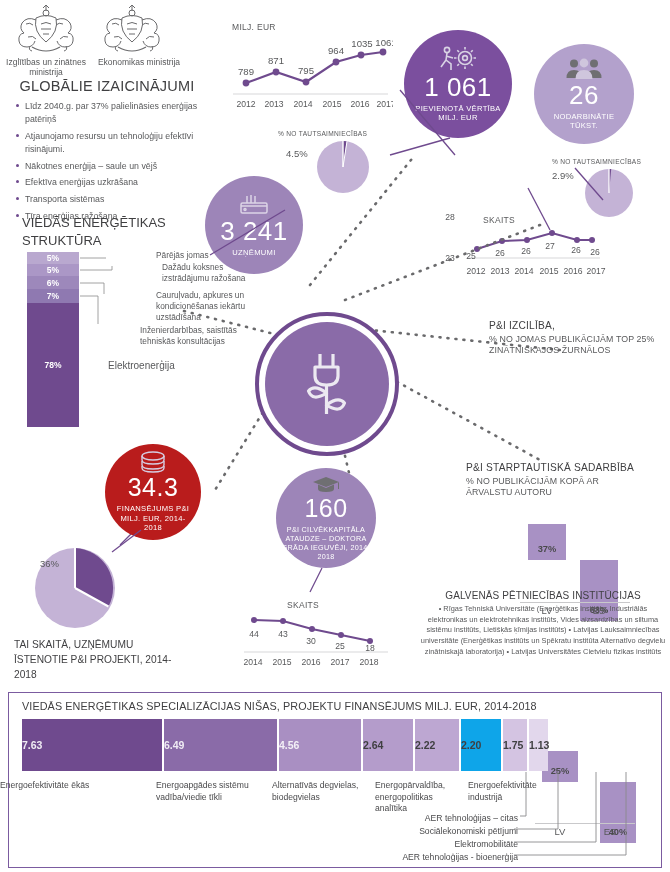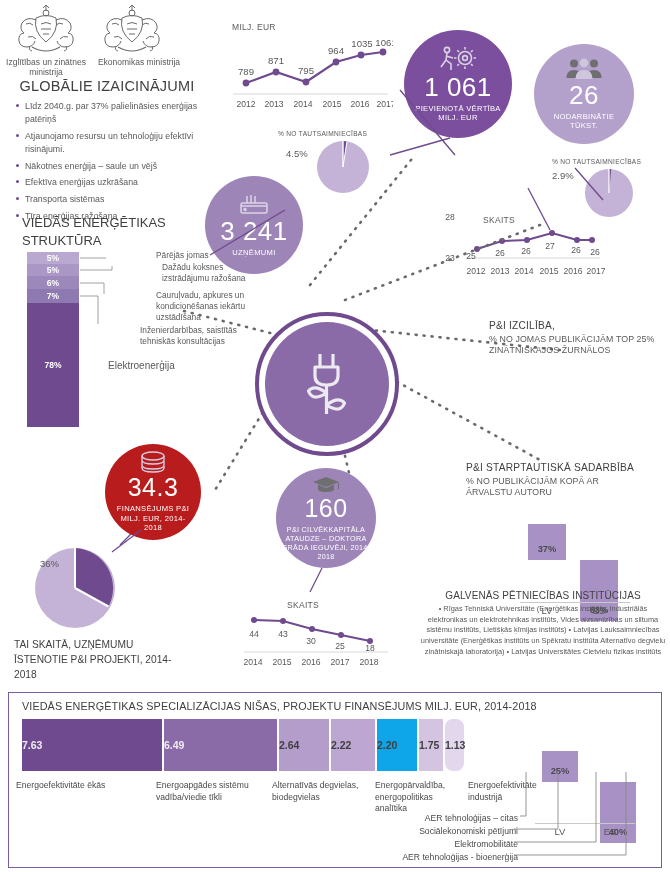--- a/index.html
+++ b/index.html
@@ -422,38 +422,41 @@
 
   <div class="abs niche-title" style="left:22px;top:700px;width:630px;">VIEDĀS ENERĢĒTIKAS SPECIALIZĀCIJAS NIŠAS, PROJEKTU FINANSĒJUMS MILJ. EUR, 2014-2018</div>
 
   <div class="abs niche-row" style="left:22px;top:719px;width:626px;">
     <div class="niche-cell" style="width:142px;background:#6f4a8e;">
       <span class="niche-val" style="color:#f0ecf4;">7.63</span>
     </div>
     <div class="niche-cell" style="width:115px;background:#8a6ba8;">
       <span class="niche-val" style="color:#f0ecf4;">6.49</span>
     </div>
+    <div class="niche-cell" style="width:84px;background:#a98fc2;">
+      <span class="niche-val" style="color:#f3f0f6;">4.56</span>
+    </div>
     <div class="niche-cell" style="width:52px;background:#b49ccb;">
       <span class="niche-val" style="color:#3f3f41;">2.64</span>
     </div>
     <div class="niche-cell" style="width:46px;background:#bda7d2;">
       <span class="niche-val" style="color:#3f3f41;">2.22</span>
     </div>
     <div class="niche-cell" style="width:42px;background:#0ea5e9;">
       <span class="niche-val" style="color:#3f3f41;">2.20</span>
     </div>
     <div class="niche-cell" style="width:26px;background:#d4c4e2;">
       <span class="niche-val" style="color:#3f3f41;">1.75</span>
     </div>
-    <div class="niche-cell" style="width:19px;background:#e2d7ec;border-radius:8px;">
+    <div class="niche-cell" style="width:19px;background:#e2d7ec;">
       <span class="niche-val" style="color:#3f3f41;">1.13</span>
     </div>
   </div>
 
-  <div class="abs niche-lbl" style="left:16px;top:780px;width:130px;">Energoefektivitāte ēkās</div>
+  <div class="abs niche-lbl" style="left:0;top:780px;width:130px;">Energoefektivitāte ēkās</div>
   <div class="abs niche-lbl" style="left:156px;top:780px;width:110px;">Energoapgādes sistēmu vadība/viedie tīkli</div>
   <div class="abs niche-lbl" style="left:272px;top:780px;width:95px;">Alternatīvās degvielas, biodegvielas</div>
   <div class="abs niche-lbl" style="left:375px;top:780px;width:92px;">Energopārvaldība, energopolitikas analītika</div>
   <div class="abs niche-lbl" style="left:468px;top:780px;width:84px;">Energoefektivitāte industrijā</div>
 
   <div class="abs callout" style="left:300px;top:813px;width:218px;">AER tehnoloģijas – citas</div>
   <div class="abs callout" style="left:280px;top:826px;width:238px;">Sociālekonomiski pētījumi</div>
   <div class="abs callout" style="left:280px;top:839px;width:238px;">Elektromobilitāte</div>
   <div class="abs callout" style="left:240px;top:852px;width:278px;">AER tehnoloģijas - bioenerģija</div>
 

